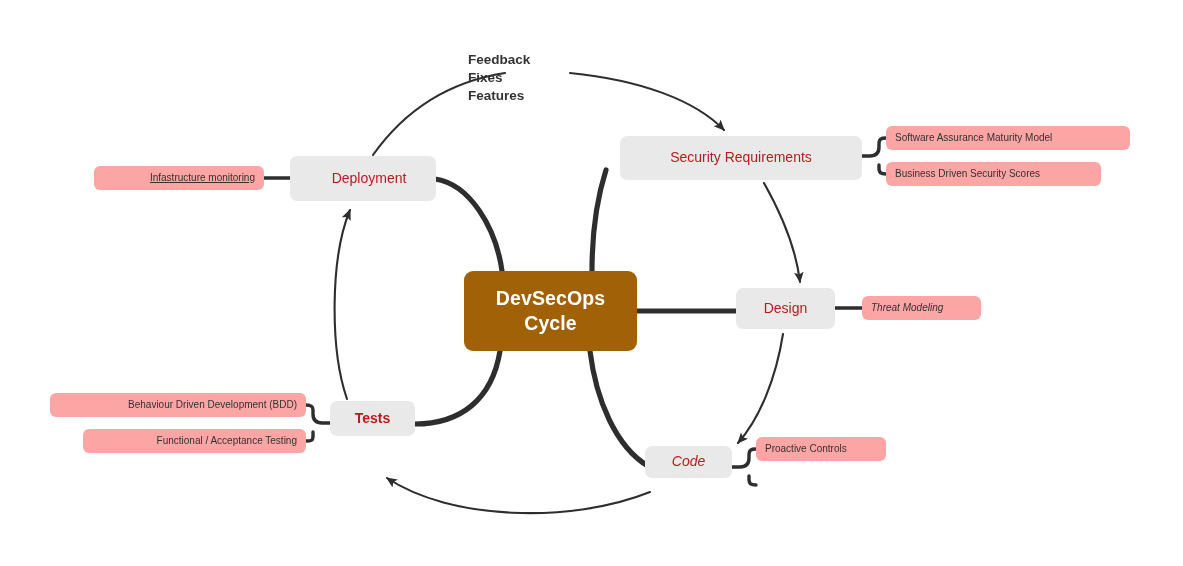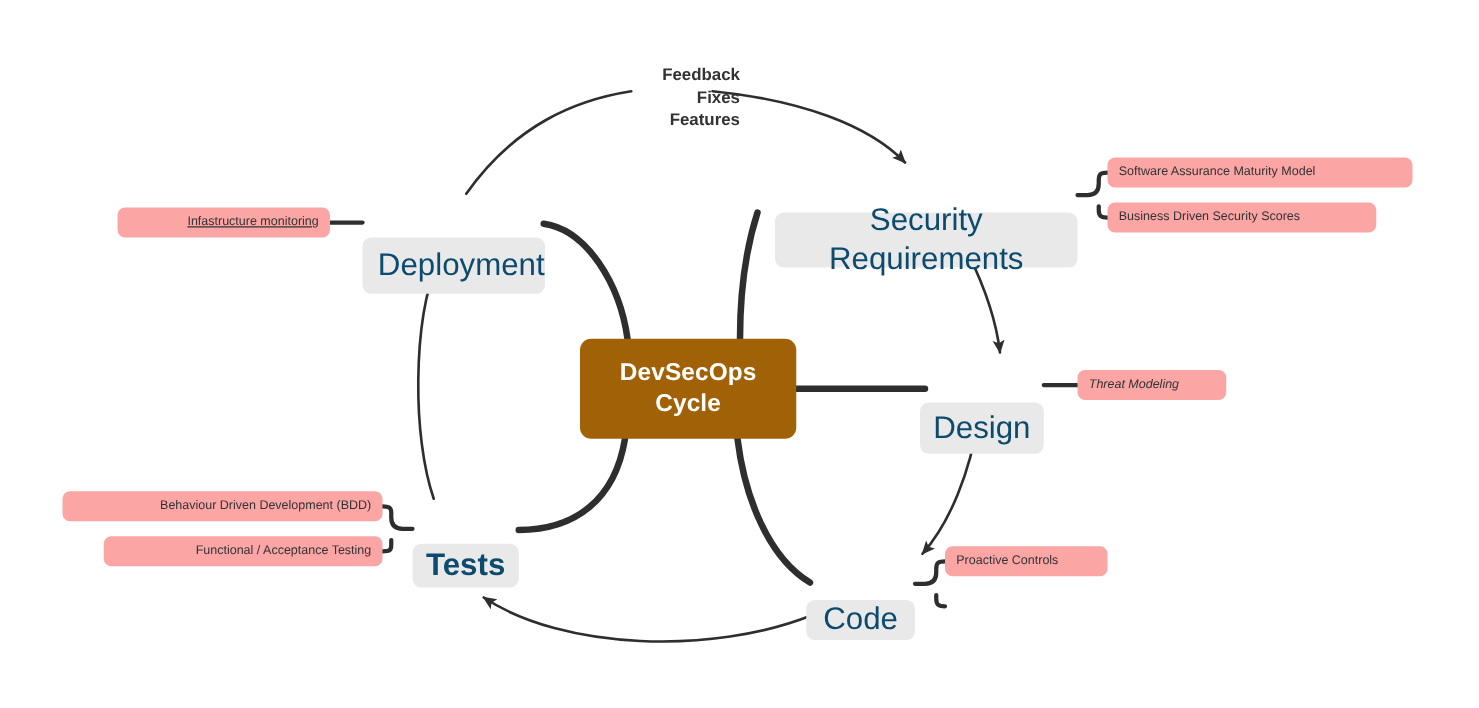--- a/index.html
+++ b/index.html
@@ -44,42 +44,41 @@
   .node-central {
     background: #a16207;
     color: #ffffff;
     font-size: 19.5px;
     font-weight: bold;
     border-radius: 9px;
     letter-spacing: 0.1px;
   }
   .node-branch {
     background: #e9e9e9;
-    color: #0c4a6e;
-    font-size: 25px;
+    color: #b91c1c;
+    font-size: 14px;
     font-weight: normal;
-    margin-top: 34px;
   }
   .node-leaf {
     background: #fca5a5;
     color: #333333;
     font-size: 10px;
     font-weight: normal;
     border-radius: 6px;
     padding: 0 9px;
   }
   .leaf-right { justify-content: flex-start; text-align: left; }
   .leaf-left  { justify-content: flex-end;  text-align: right; }
   .edge-label {
     position: absolute;
     color: #333333;
     font-size: 13.5px;
     font-weight: bold;
     line-height: 1.34;
-    text-align: right;
+    text-align: left;
     white-space: pre-line;
   }
 </style>
 </head>
 <body>
 
 <div id="diagram-root">
 
   <svg id="edge-layer" viewBox="0 0 1183 566" width="1183" height="566" xmlns="http://www.w3.org/2000/svg">
     <defs>
@@ -113,21 +112,21 @@
     </g>
   </svg>
 
   <div class="node node-central" style="left:464px; top:271px; width:173px; height:80px;">DevSecOps
 Cycle</div>
 
   <div class="node node-branch" style="left:620px; top:136px; width:242px; height:44px;">Security Requirements</div>
 
   <div class="node node-branch" style="left:736px; top:288px; width:99px; height:41px;">Design</div>
 
-  <div class="node node-branch" style="left:645px; top:446px; width:87px; height:32px;">Code</div>
+  <div class="node node-branch" style="left:645px; top:446px; width:87px; height:32px;font-style:italic;">Code</div>
 
   <div class="node node-branch" style="left:330px; top:401px; width:85px; height:35px;font-weight:bold;">Tests</div>
 
   <div class="node node-branch" style="left:290px; top:156px; width:146px; height:45px;padding-left:12px;">Deployment</div>
 
   <div class="node node-leaf leaf-right" style="left:886px; top:126px; width:244px; height:24px;">Software Assurance Maturity Model</div>
 
   <div class="node node-leaf leaf-right" style="left:886px; top:162px; width:215px; height:24px;">Business Driven Security Scores</div>
 
   <div class="node node-leaf leaf-right" style="left:862px; top:296px; width:119px; height:24px;font-style:italic;">Threat Modeling</div>

